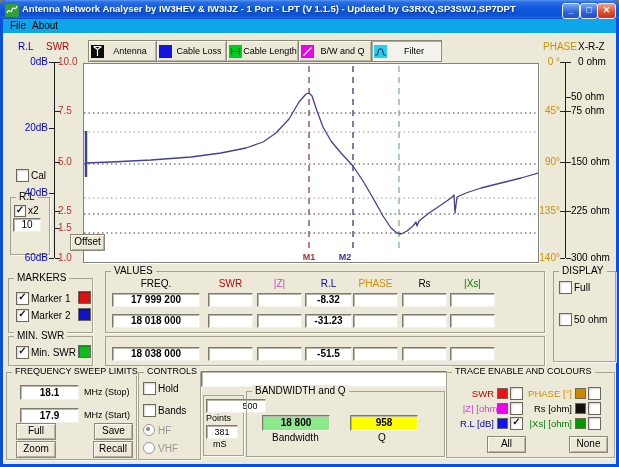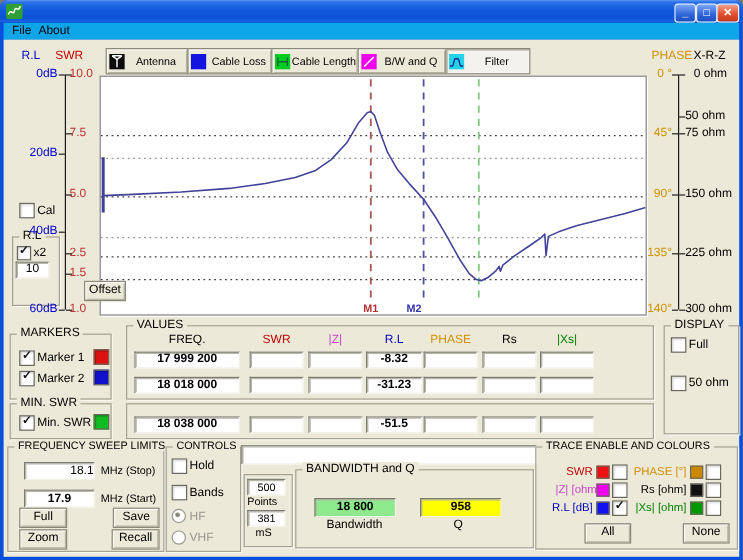--- a/index.html
+++ b/index.html
@@ -51,20 +51,21 @@
 
 <div id="win">
 
   <div class="titlebar">
     <span class="app-icon">
       <svg width="14" height="13">
           <rect width="14" height="13" rx="2" fill="#2fa035"></rect>
           <path d="M2 9c2-6 4 2 5-3s3 2 5-4" stroke="#fff" stroke-width="1.2" fill="none"></path>
         </svg>
     </span>
+    <span class="title-text">Antenna Network Analyser by IW3HEV &amp; IW3IJZ - 1 Port - LPT  (V 1.1.5) - Updated by G3RXQ,SP3SWJ,SP7DPT</span>
     <div class="wbtn" style="left:562px;">_</div>
     <div class="wbtn" style="left:580px;">□</div>
     <div class="wbtn close" style="left:597px;width:17px;">✕</div>
   </div>
 
   <div class="menubar">
     <span class="menuitem" style="left:5px;">File</span>
     <span class="menuitem" style="left:27px;">About</span>
   </div>
 
@@ -131,21 +132,21 @@
     <span class="gt">DISPLAY</span>
   </div>
   <span class="cb" style="left:559px;top:281px;"></span>
   <span class="lbl" style="left:574px;top:282px;">Full</span>
   <span class="cb" style="left:559px;top:313px;"></span>
   <span class="lbl" style="left:574px;top:314px;">50 ohm</span>
 
   <div class="gbox" style="left:6px;top:372px;width:129px;height:86px;">
     <span class="gt" style="font-size:9px;">FREQUENCY SWEEP LIMITS</span>
   </div>
-  <div class="field" style="left:20px;top:385px;width:57px;height:13px;line-height:13px;font-weight:normal;text-align:right;">18.1</div>
+  <div class="field" style="left:20px;top:385px;width:57px;height:13px;line-height:13px;font-weight:bold;">18.1</div>
   <span class="lbl" style="left:84px;top:387px;font-size:9px;">MHz  (Stop)</span>
   <div class="field" style="left:20px;top:408px;width:57px;height:13px;line-height:13px;font-weight:bold;">17.9</div>
   <span class="lbl" style="left:84px;top:410px;font-size:9px;">MHz  (Start)</span>
   <div class="btn" style="left:16px;top:423px;width:38px;height:15px;line-height:14px;">Full</div>
   <div class="btn" style="left:94px;top:423px;width:37px;height:15px;line-height:14px;">Save</div>
   <div class="btn" style="left:16px;top:441px;width:38px;height:15px;line-height:14px;">Zoom</div>
   <div class="btn" style="left:93px;top:441px;width:38px;height:15px;line-height:14px;">Recall</div>
 
   <div class="gbox" style="left:138px;top:372px;width:61px;height:86px;">
     <span class="gt" style="font-size:9px;">CONTROLS</span>
@@ -155,21 +156,21 @@
   <span class="cb" style="left:143px;top:404px;"></span>
   <span class="lbl" style="left:158px;top:405px;">Bands</span>
   <span class="radio checked" style="left:143px;top:424px;"></span>
   <span class="lbl gray" style="left:158px;top:425px;">HF</span>
   <span class="radio" style="left:143px;top:442px;"></span>
   <span class="lbl gray" style="left:158px;top:443px;">VHF</span>
 
   <div class="field" style="left:201px;top:371px;width:244px;height:14px;line-height:14px;text-align:left;"></div>
 
   <div class="gbox" style="left:203px;top:395px;width:39px;height:59px;"></div>
-  <div class="field" style="left:206px;top:399px;width:30px;height:12px;line-height:12px;font-size:9px;">500</div>
+  <div class="field" style="left:206px;top:399px;width:30px;height:12px;line-height:12px;font-size:9px;padding-left:28px;">500</div>
   <span class="lbl" style="left:206px;top:413px;font-size:9px;">Points</span>
   <div class="field" style="left:206px;top:425px;width:30px;height:12px;line-height:12px;font-size:9px;">381</div>
   <span class="lbl" style="left:213px;top:439px;font-size:9px;">mS</span>
 
   <div class="gbox" style="left:246px;top:391px;width:197px;height:64px;">
     <span class="gt">BANDWIDTH and Q</span>
   </div>
   <div class="field" style="left:262px;top:415px;width:66px;height:14px;line-height:14px;font-weight:bold;background:#8ce98c;">18 800</div>
   <span class="lbl" style="left:272px;top:432px;">Bandwidth</span>
   <div class="field" style="left:350px;top:415px;width:66px;height:14px;line-height:14px;font-weight:bold;background:#ffff00;">958</div>

